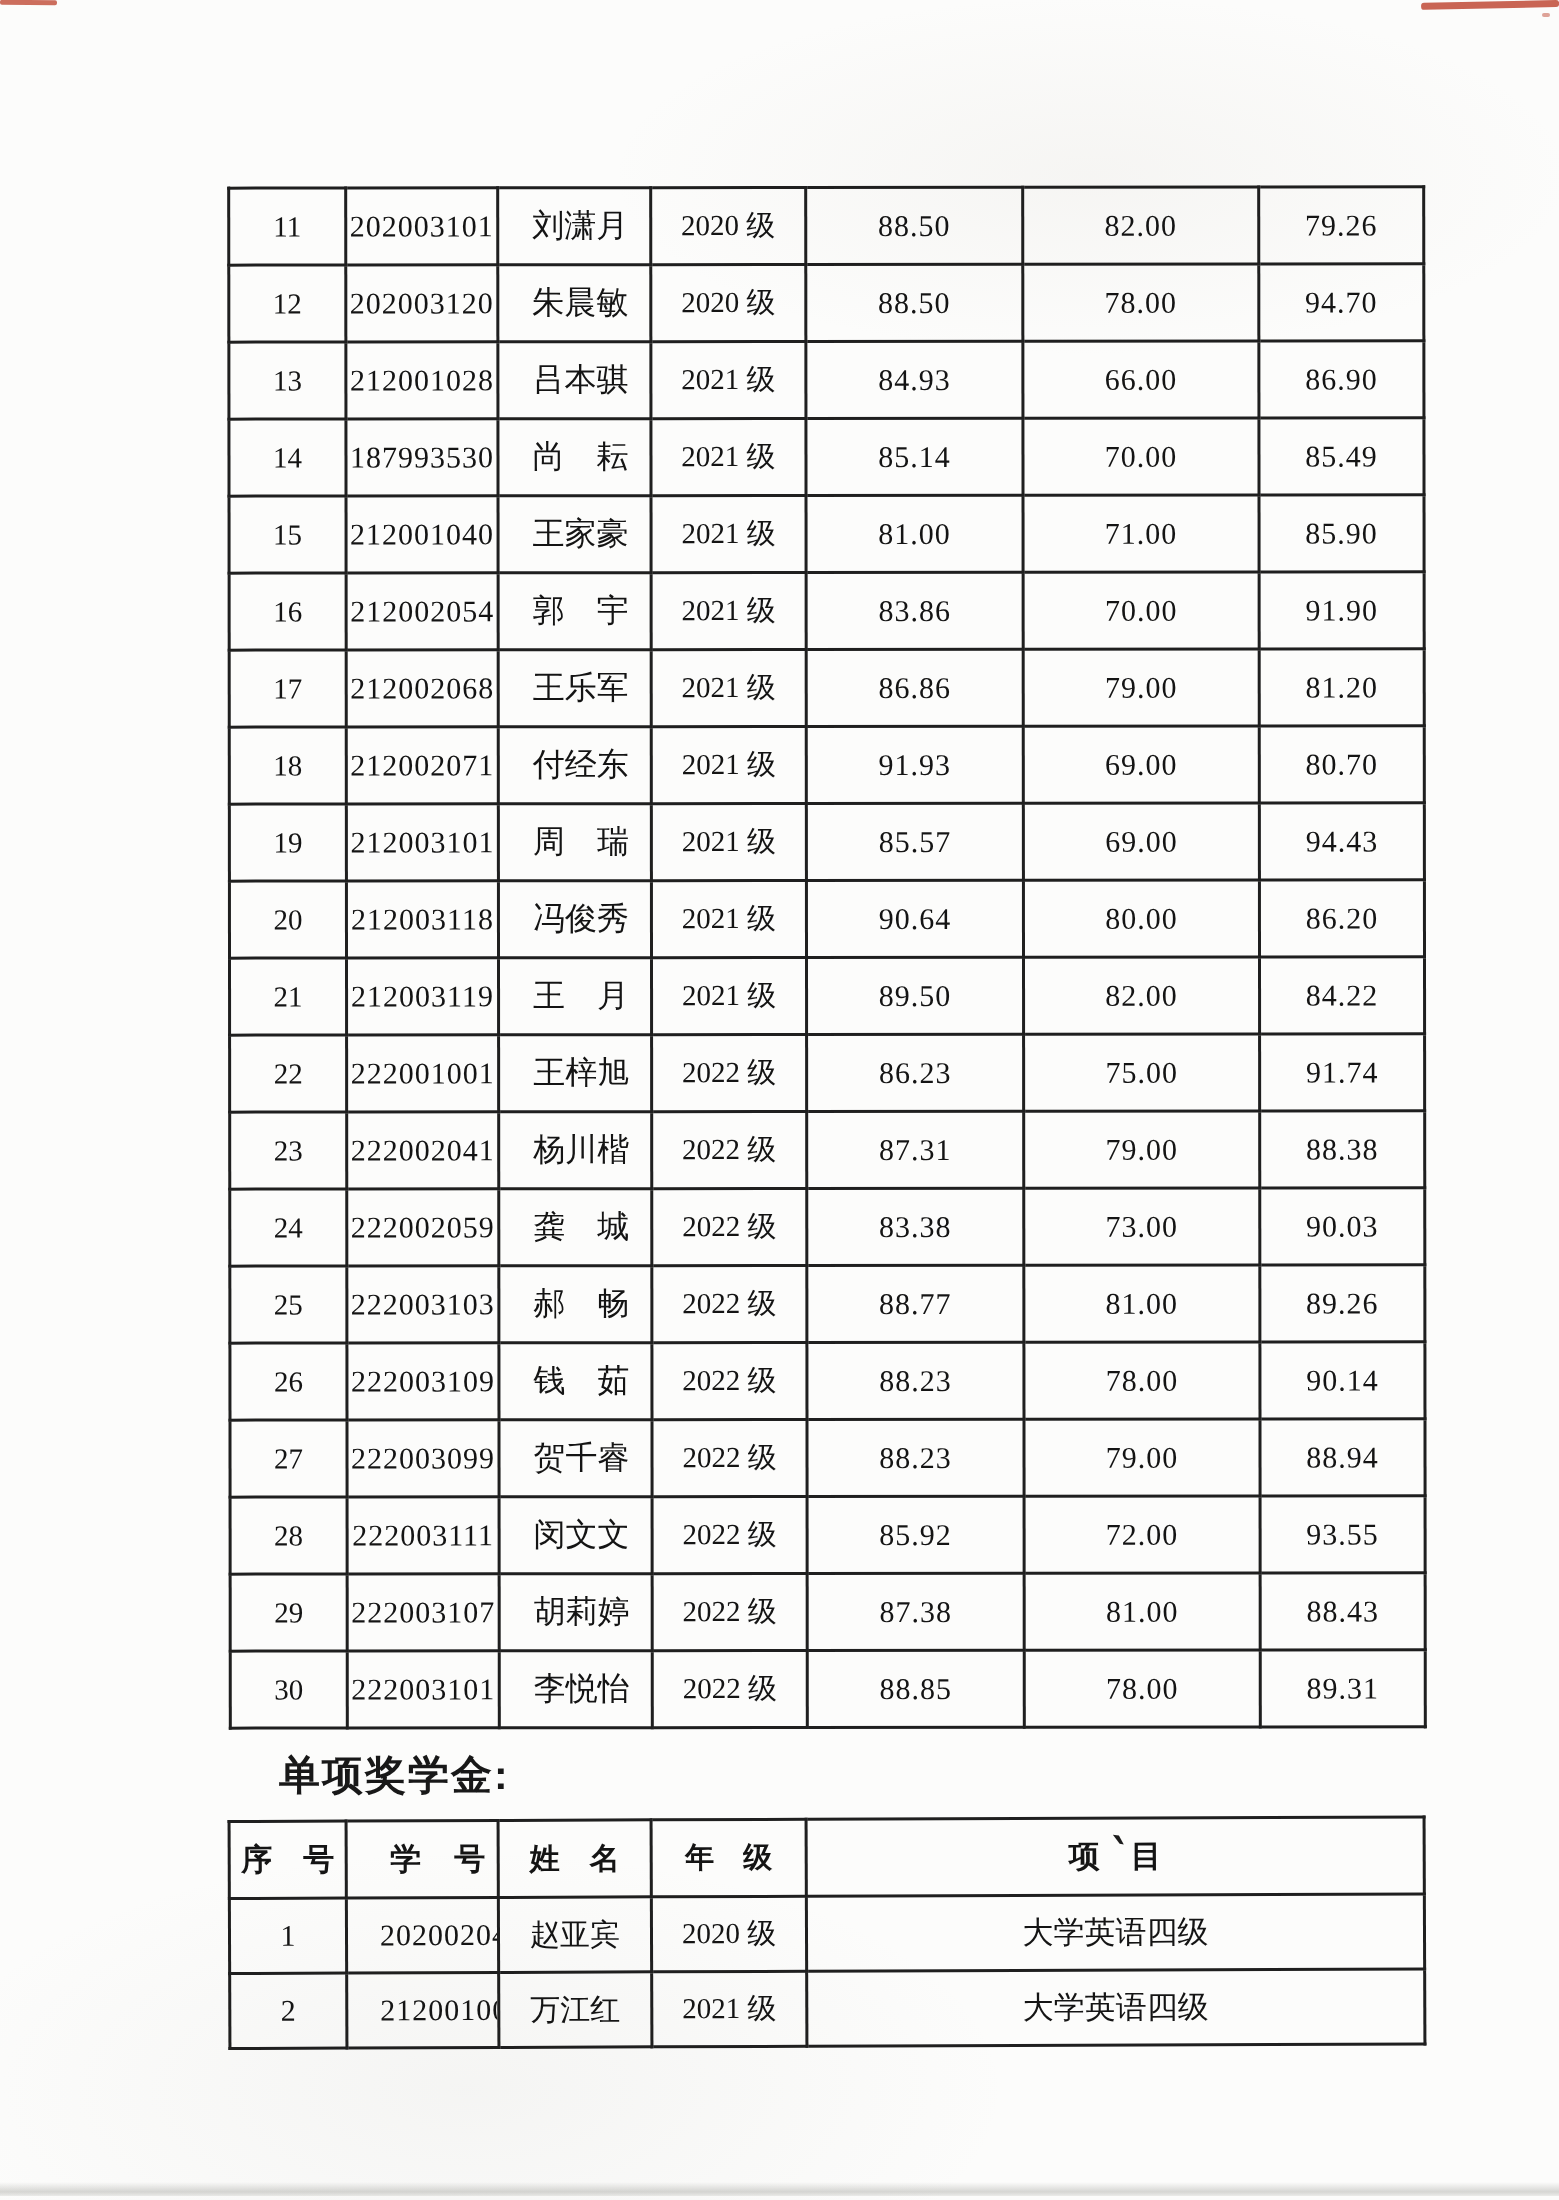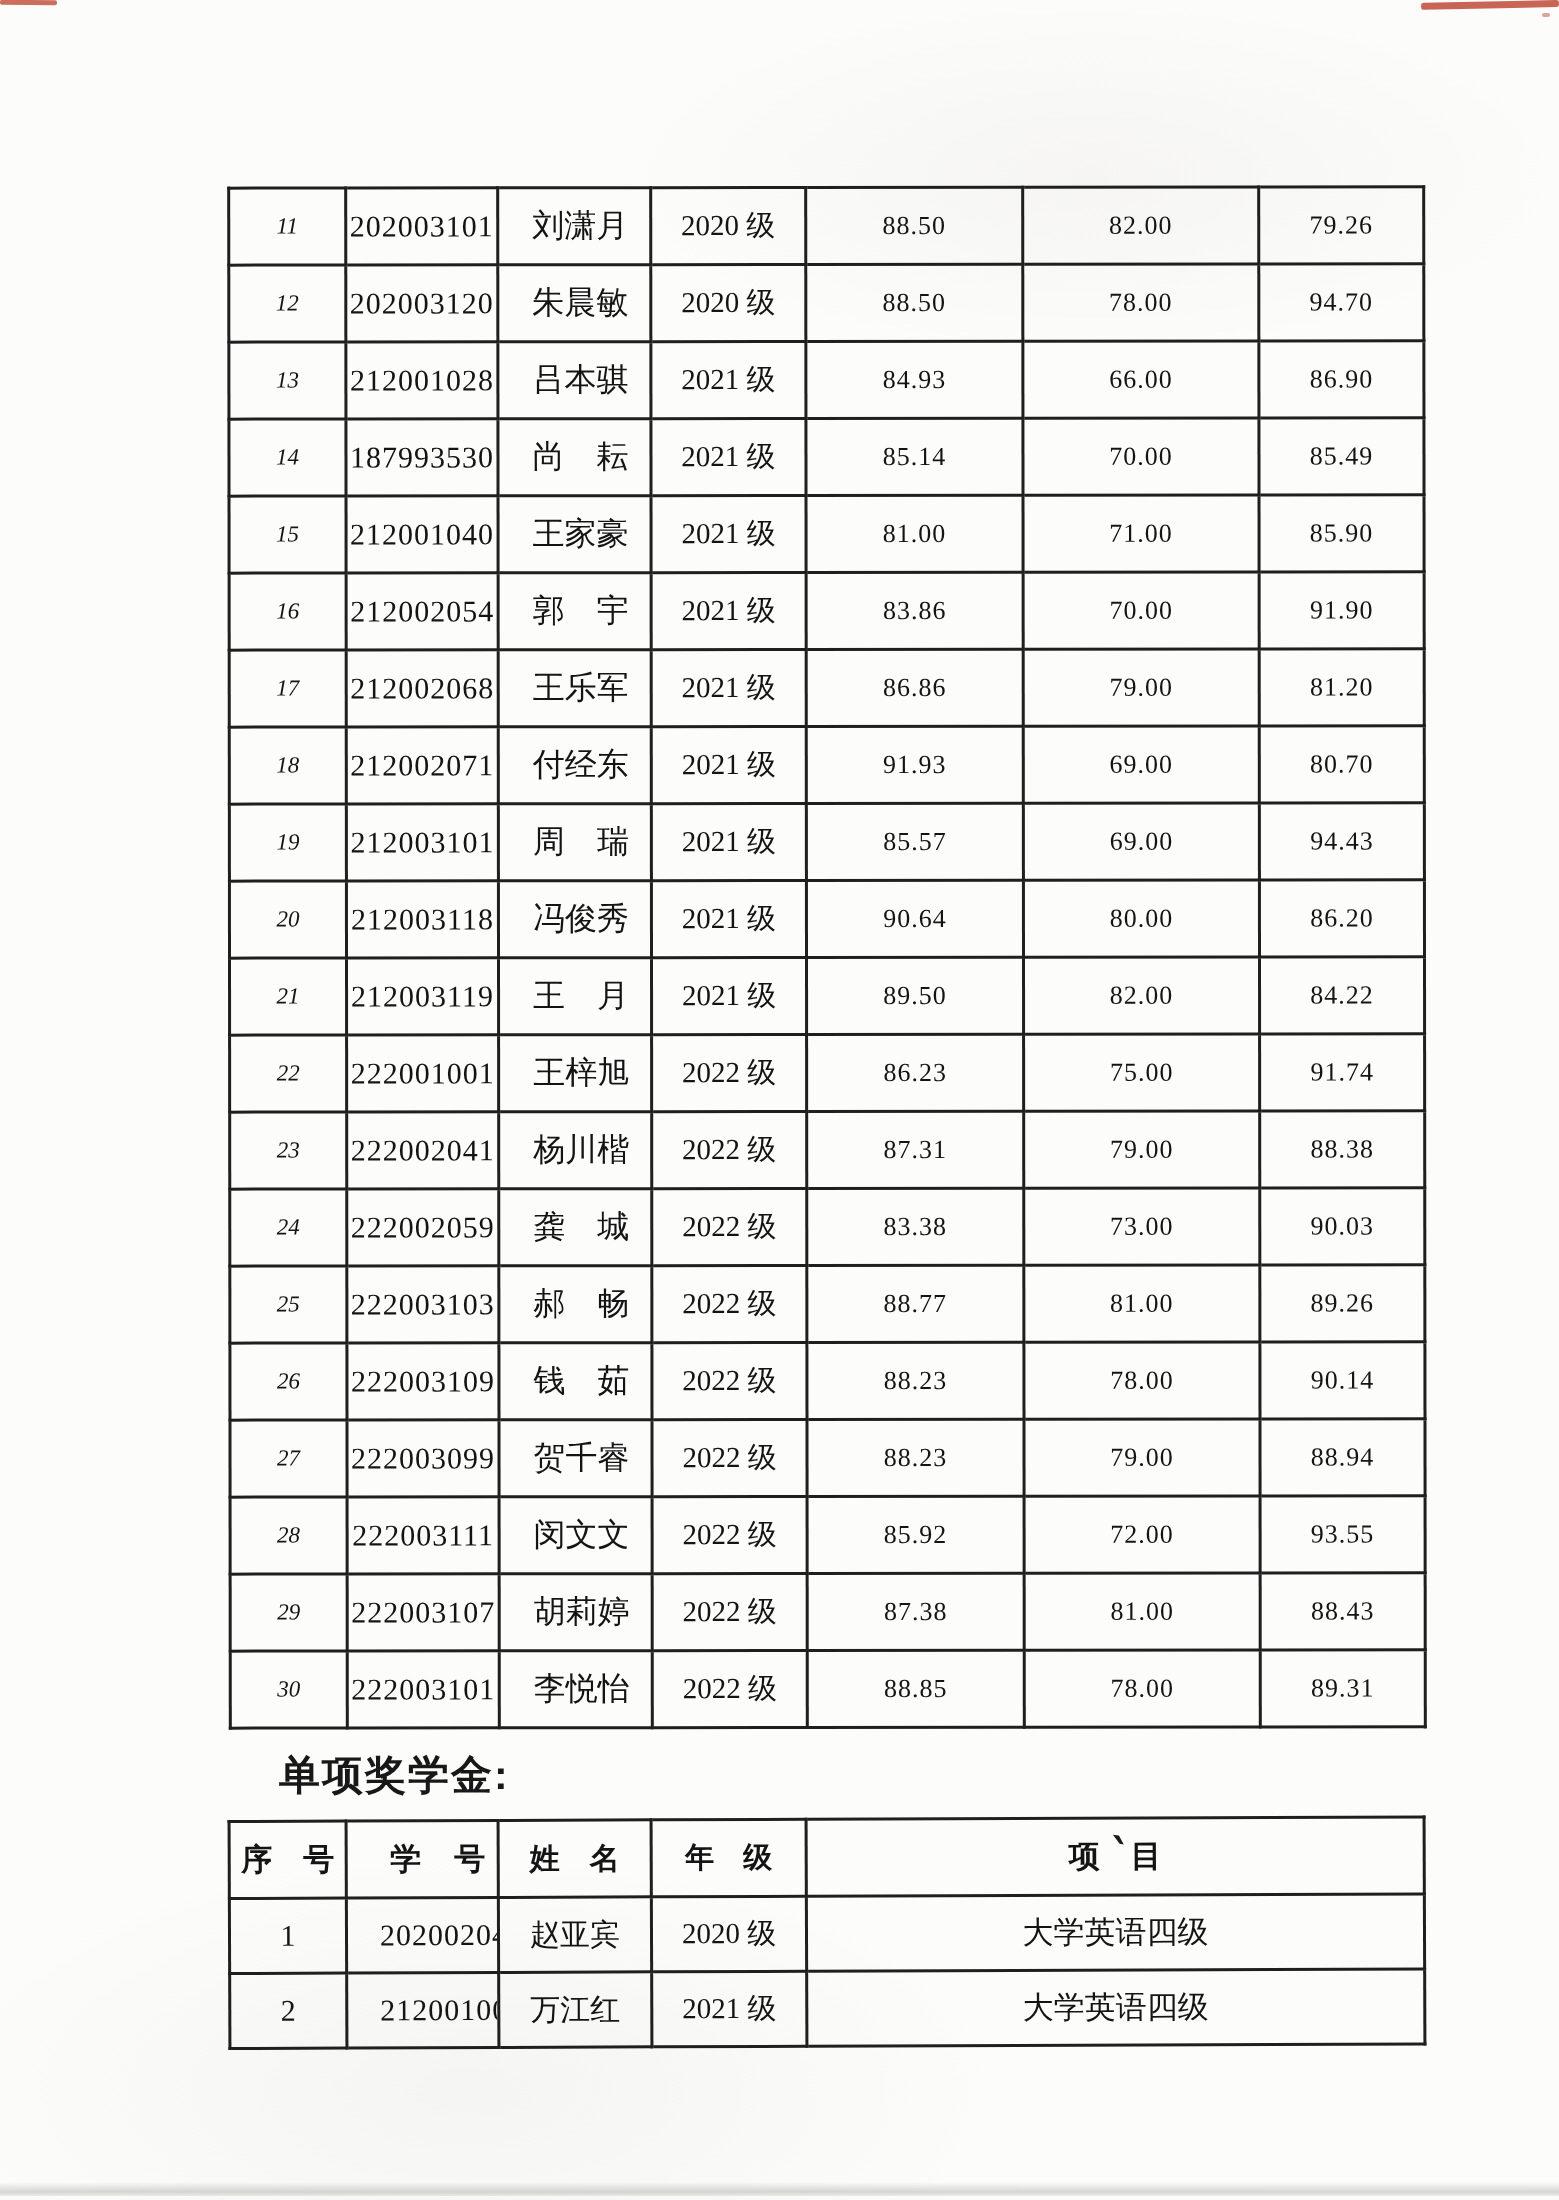--- a/index.html
+++ b/index.html
@@ -21,25 +21,25 @@
     font-weight:normal;
     font-size:30px;
     color:#141414;
     overflow:hidden;white-space:nowrap;
     padding:0;
   }
 
   
   .t1{left:228px;top:186px;width:1195px;transform:rotate(-0.06deg);}
   .t1 td{height:74px;}
-  .t1 .c0{font-size:23px;font-style:italic;}
+  .t1 .c0{font-size:29px;}
   .t1 .c1{letter-spacing:1px;}
   .t1 .c2{font-size:32px;padding-left:12px;}
   .t1 .c3{font-size:29px;}
-  .t1 .c4,.t1 .c5,.t1 .c6{font-size:26px;letter-spacing:1px;}
+  .t1 .c4,.t1 .c5,.t1 .c6{font-size:30px;letter-spacing:1px;}
 
   
   .heading{
     position:absolute;left:279px;top:1748px;
     font-family:"Liberation Sans","DejaVu Sans",sans-serif;
     font-weight:700;font-size:41px;letter-spacing:2px;color:#181818;text-align:center;
   }
 
   
   .t2{left:228px;top:1820px;width:1195px;transform:rotate(-0.22deg);transform-origin:left center;}

